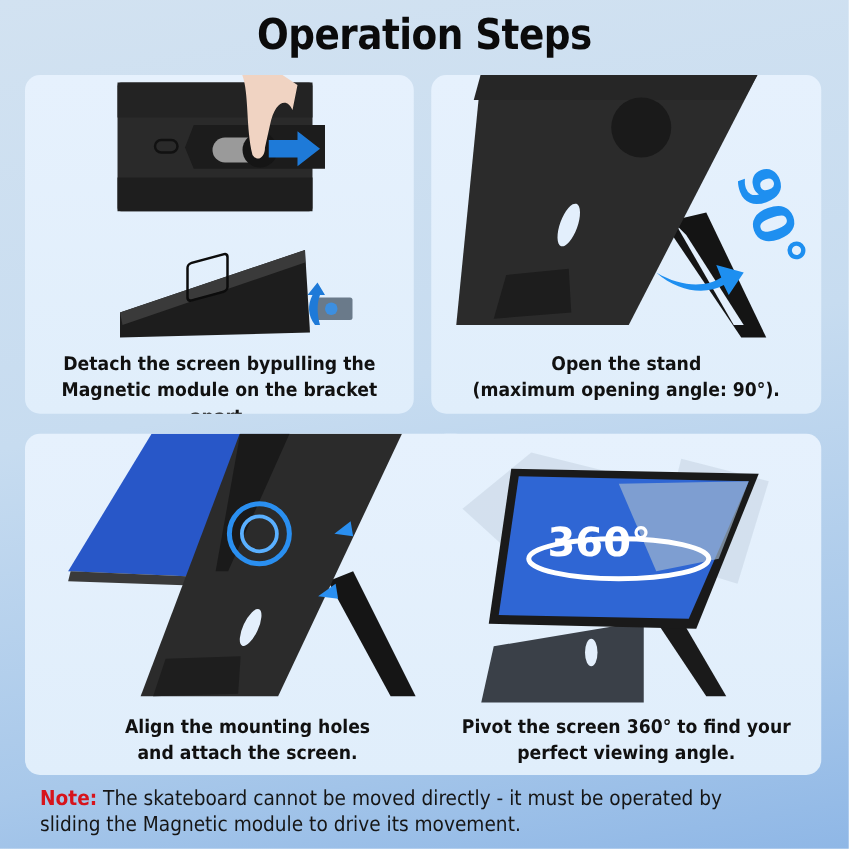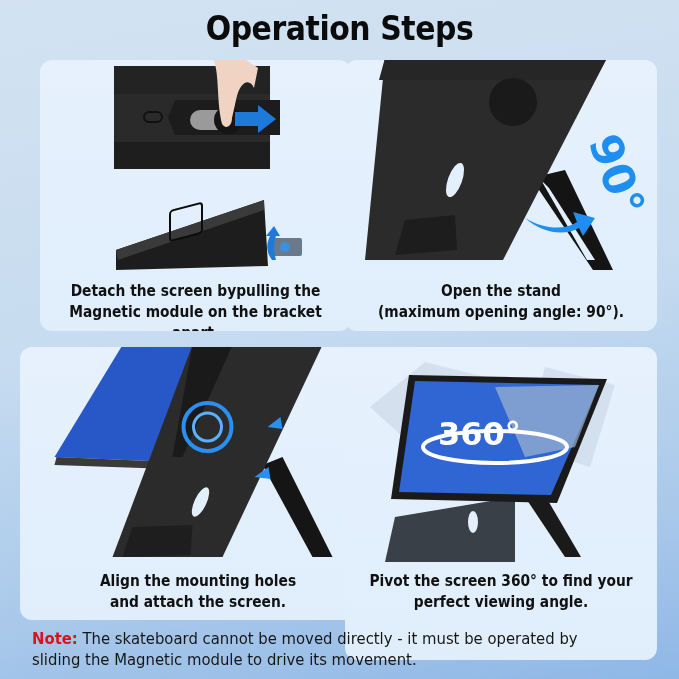--- a/index.html
+++ b/index.html
@@ -31,21 +31,21 @@
     font-family: "DejaVu Sans", sans-serif; font-size: 16.5px; line-height: 21px;
     color: #161616; transform: scaleX(0.9); transform-origin: left top;
   }
   .note .lbl { color: #d7141c; font-weight: bold; }
 </style>
 </head>
 <body>
 
 <div class="title">Operation Steps</div>
 
-<div class="card" style="left:20px; top:60px; width:311px; height:271px;margin-left:20px;">
+<div class="card" style="left:20px; top:60px; width:311px; height:271px;">
   <svg class="illus" width="311" height="215" viewBox="0 0 311 215">
     <rect x="74" y="6" width="156" height="103" rx="3" fill="#2a2a2a"></rect>
     <rect x="74" y="6" width="156" height="28" fill="#232323"></rect>
     <rect x="74" y="82" width="156" height="27" fill="#1e1e1e"></rect>
     <rect x="104" y="52" width="18" height="10" rx="5" fill="none" stroke="#111" stroke-width="2"></rect>
     <path d="M135 40 L240 40 L240 75 L135 75 L128 58 Z" fill="#1c1c1c"></path>
     <rect x="150" y="50" width="45" height="20" rx="10" fill="#9a9a9a"></rect>
     <circle cx="188" cy="60" r="14" fill="#151515"></circle>
     <path d="M195 52 L218 52 L218 45 L236 59 L218 73 L218 66 L195 66 Z" fill="#1e7ad8"></path>
     <path d="M172 -4 C180 10 176 40 182 64 C186 70 192 66 192 58 L196 40 C200 20 210 18 214 28 L218 8 L200 -4 Z" fill="#f0d3c2"></path>
@@ -87,21 +87,21 @@
     <circle cx="165" cy="80" r="14" fill="none" stroke="#5ab0ff" stroke-width="3"></circle>
     <path d="M225 80 L238 70 L240 82 Z" fill="#2a8ff0"></path>
     <path d="M212 130 L226 120 L228 132 Z" fill="#2a8ff0"></path>
     <ellipse cx="158" cy="155" rx="6" ry="16" fill="#e3effc" transform="rotate(25 158 155)"></ellipse>
     <path d="M90 180 L150 178 L148 208 L80 210 Z" fill="#1e1e1e"></path>
   </svg>
   <div class="caption" style="top:224px;">Align the mounting holes</div>
   <div class="caption" style="top:245px;">and attach the screen.</div>
 </div>
 
-<div class="card" style="left:345px; top:347px; width:312px; height:313px;">
+<div class="card" style="left:345px; top:347px; width:312px; height:273px;">
   <svg class="illus" width="312" height="220" viewBox="0 0 312 220">
     <path d="M25 60 L80 15 L140 30 L80 110 Z" fill="#c8d6e4" opacity="0.6"></path>
     <path d="M200 20 L270 38 L245 120 L180 100 Z" fill="#c8d6e4" opacity="0.6"></path>
     <path d="M50 170 L170 150 L170 215 L40 215 Z" fill="#3a4048"></path>
     <path d="M180 150 L220 210 L236 210 L198 145 Z" fill="#1a1a1a"></path>
     <path d="M64 28 L262 32 L212 156 L46 152 Z" fill="#1a1a1a"></path>
     <path d="M70 34 L254 38 L206 148 L54 145 Z" fill="#2f66d4"></path>
     <path d="M150 40 L254 38 L230 100 L180 110 Z" fill="#9fb6d0" opacity="0.7"></path>
     <ellipse cx="150" cy="100" rx="72" ry="16" fill="none" stroke="#ffffff" stroke-width="4"></ellipse>
     <text x="93" y="98" fill="#ffffff" font-family="DejaVu Sans, sans-serif" font-weight="bold" font-size="32">360°</text>

